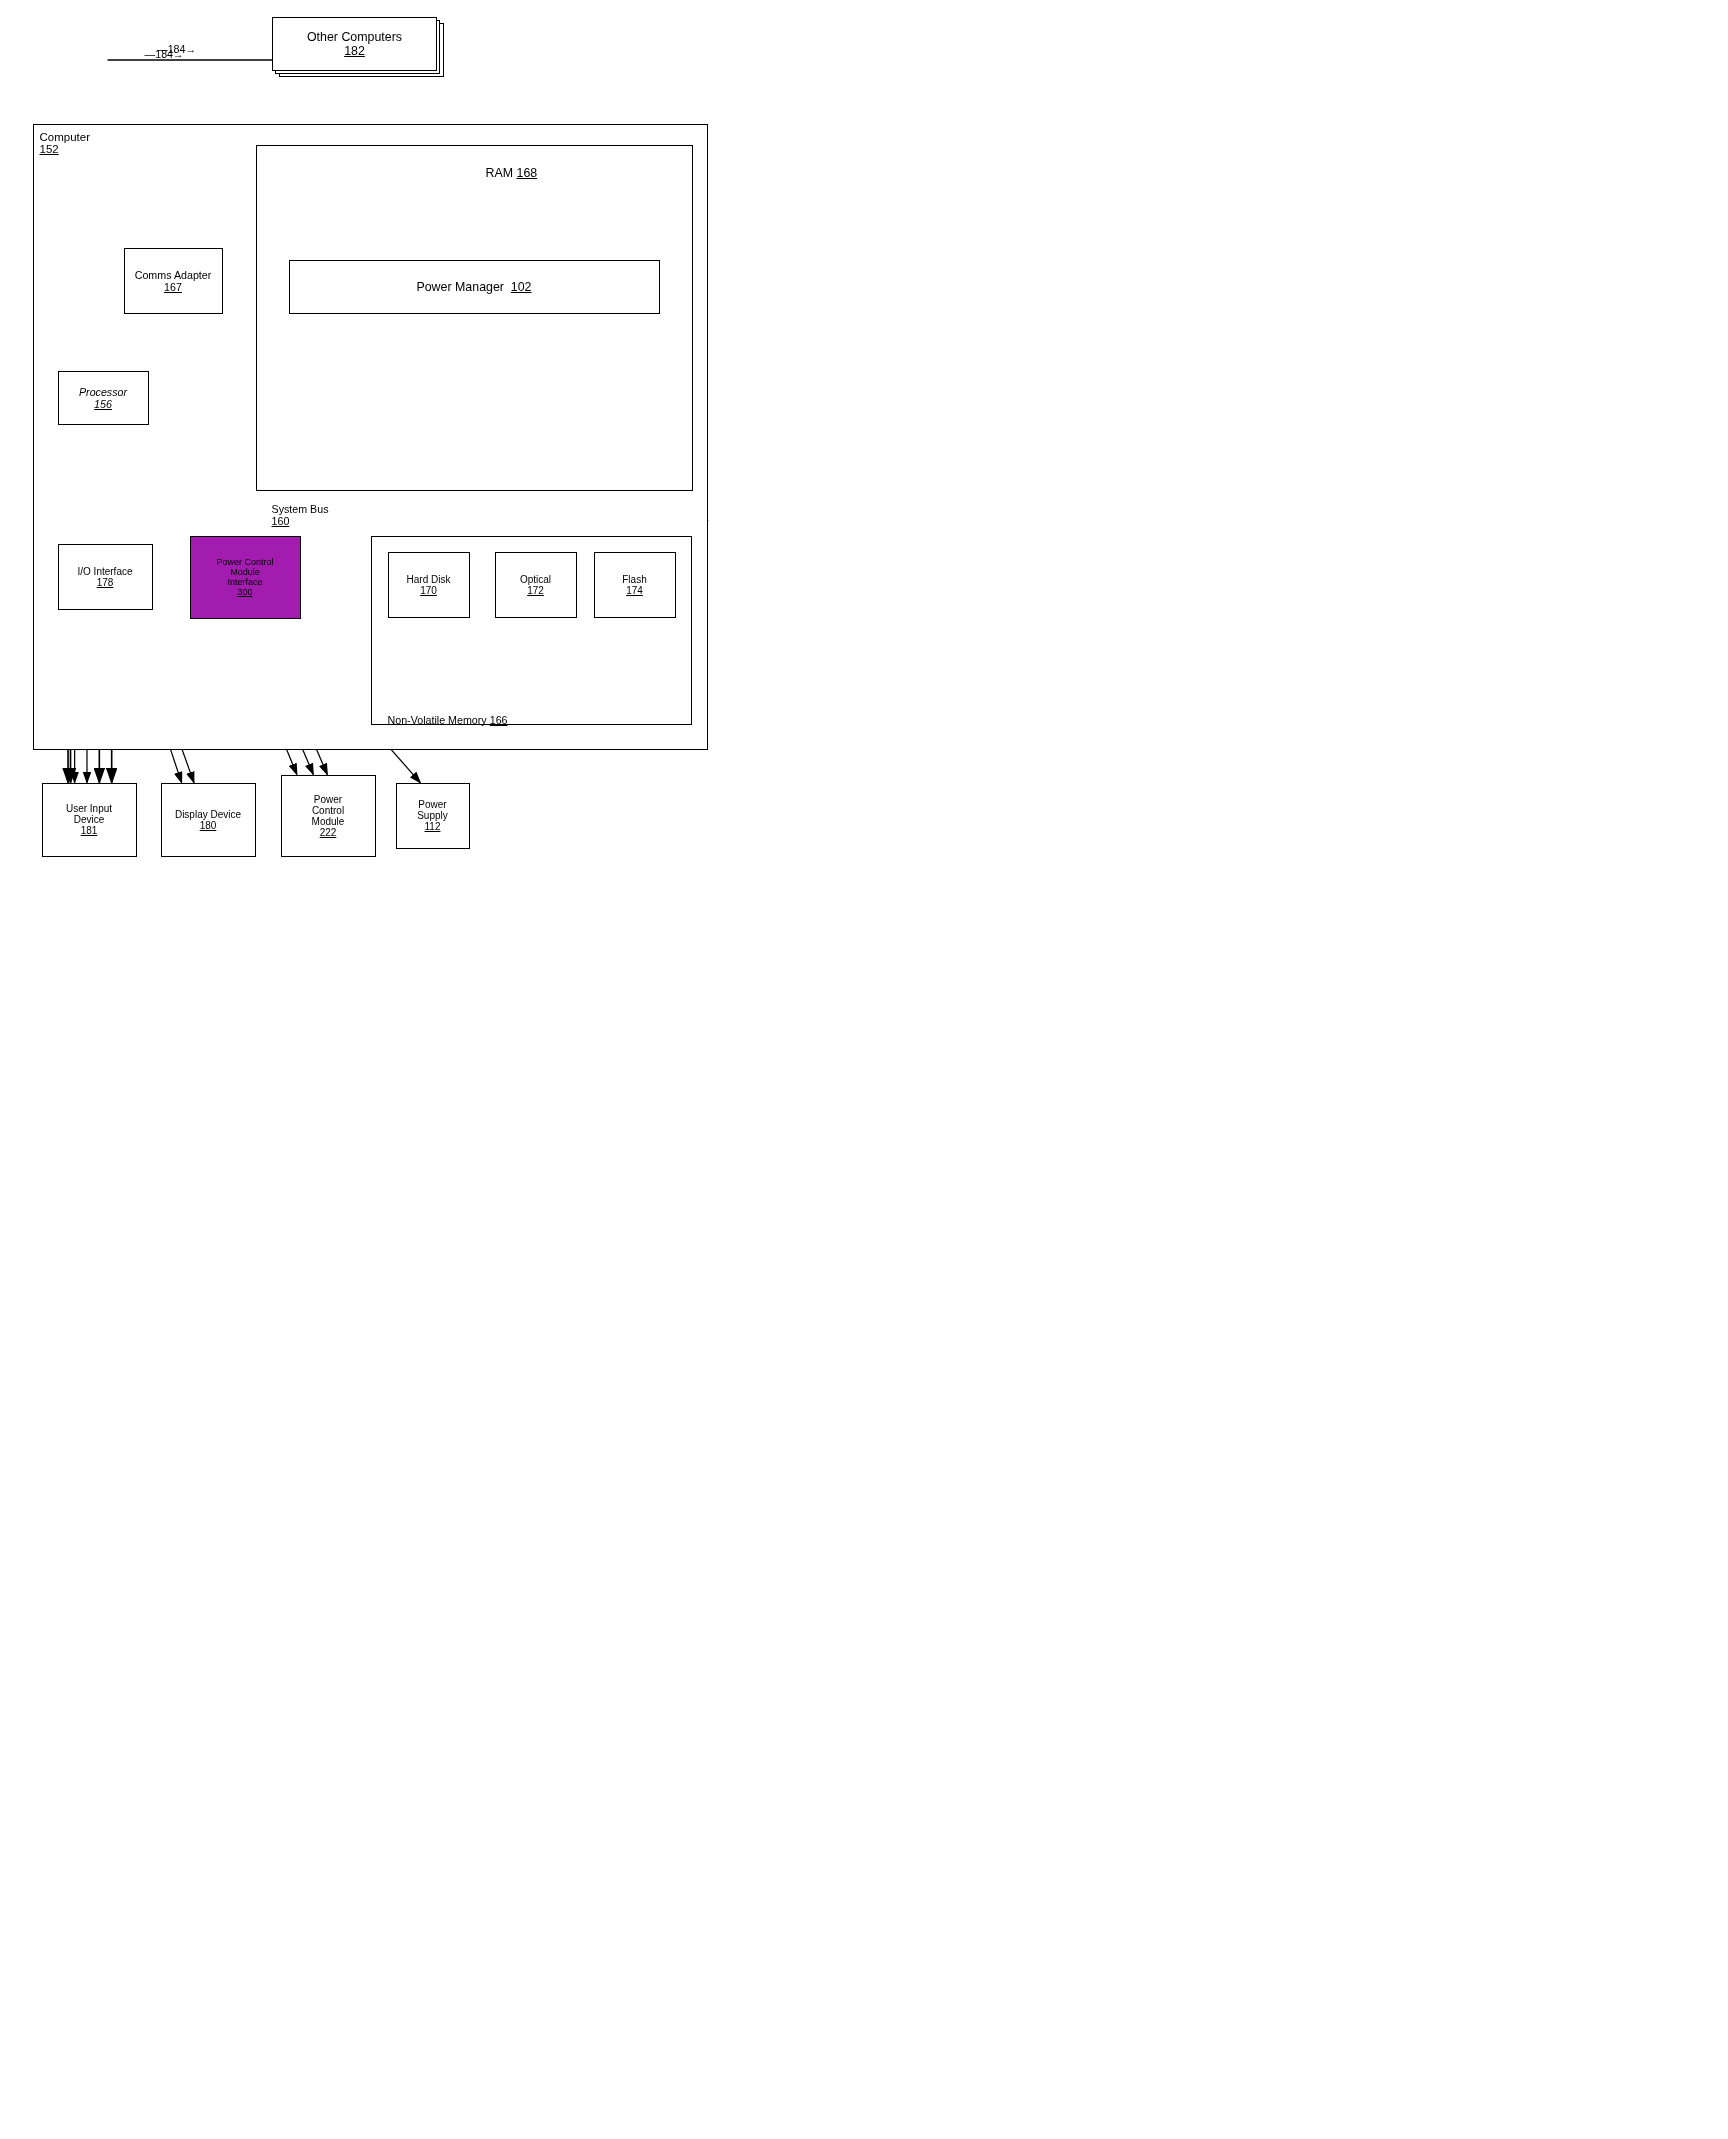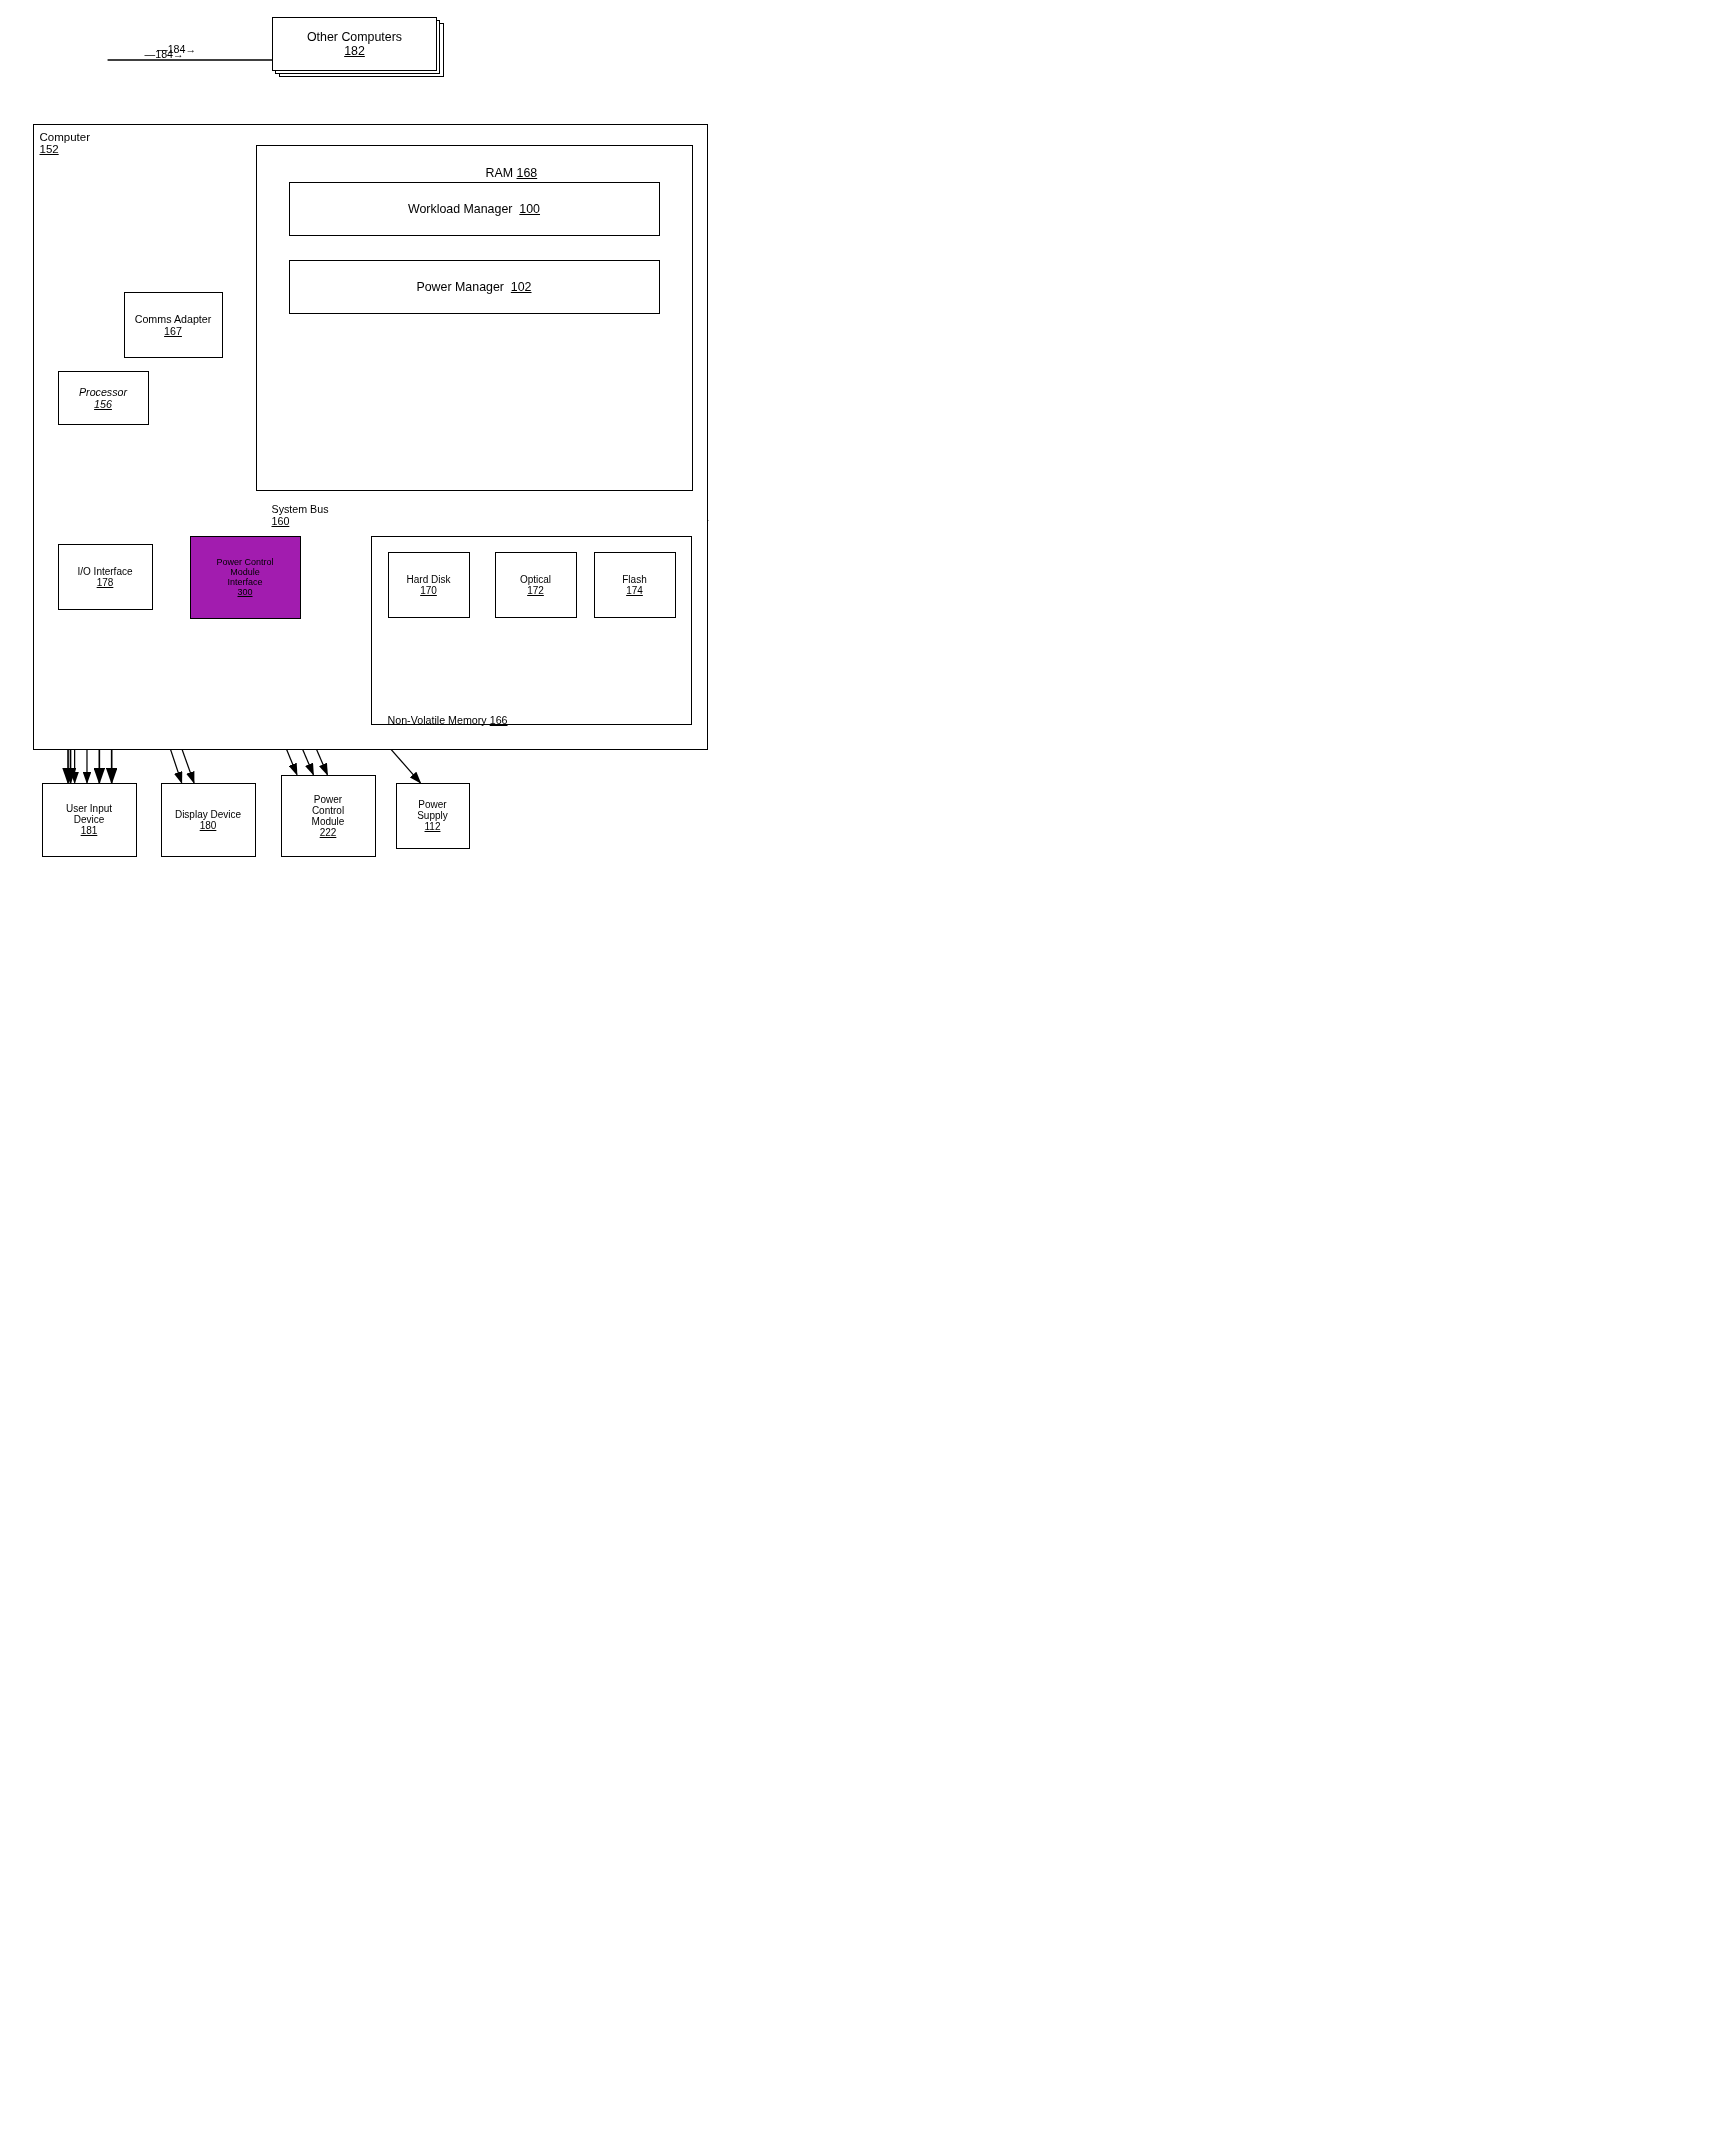--- a/index.html
+++ b/index.html
@@ -150,21 +150,20 @@
       width: 99px;
       height: 66px;
       border: 1.6px solid #000;
       background: #fff;
       display: flex;
       flex-direction: column;
       align-items: center;
       justify-content: center;
       font-size: 10.7px;
       text-align: center;
-      margin-top: 44px;
     }
 
     
     .processor-box {
       position: absolute;
       top: 354px;
       left: 41px;
       width: 91px;
       height: 54px;
       border: 1.6px solid #000;
@@ -453,23 +452,20 @@
   <div class="computer-label">
     <div>Computer</div>
     <div class="underline">152</div>
   </div>
 
   <div class="ram-box"></div>
   <div class="ram-label">
     <span>RAM</span>&nbsp;<span class="underline">168</span>
   </div>
 
-  <div class="workload-box">
-    <span>Workload Manager</span>&nbsp;&nbsp;<span class="underline">100</span>
-  </div>
 
   <div class="power-manager-box">
     <span>Power Manager</span>&nbsp;&nbsp;<span class="underline">102</span>
   </div>
 
 
   <div class="comms-box">
     <span>Comms Adapter</span>
     <span class="underline">167</span>
   </div>

